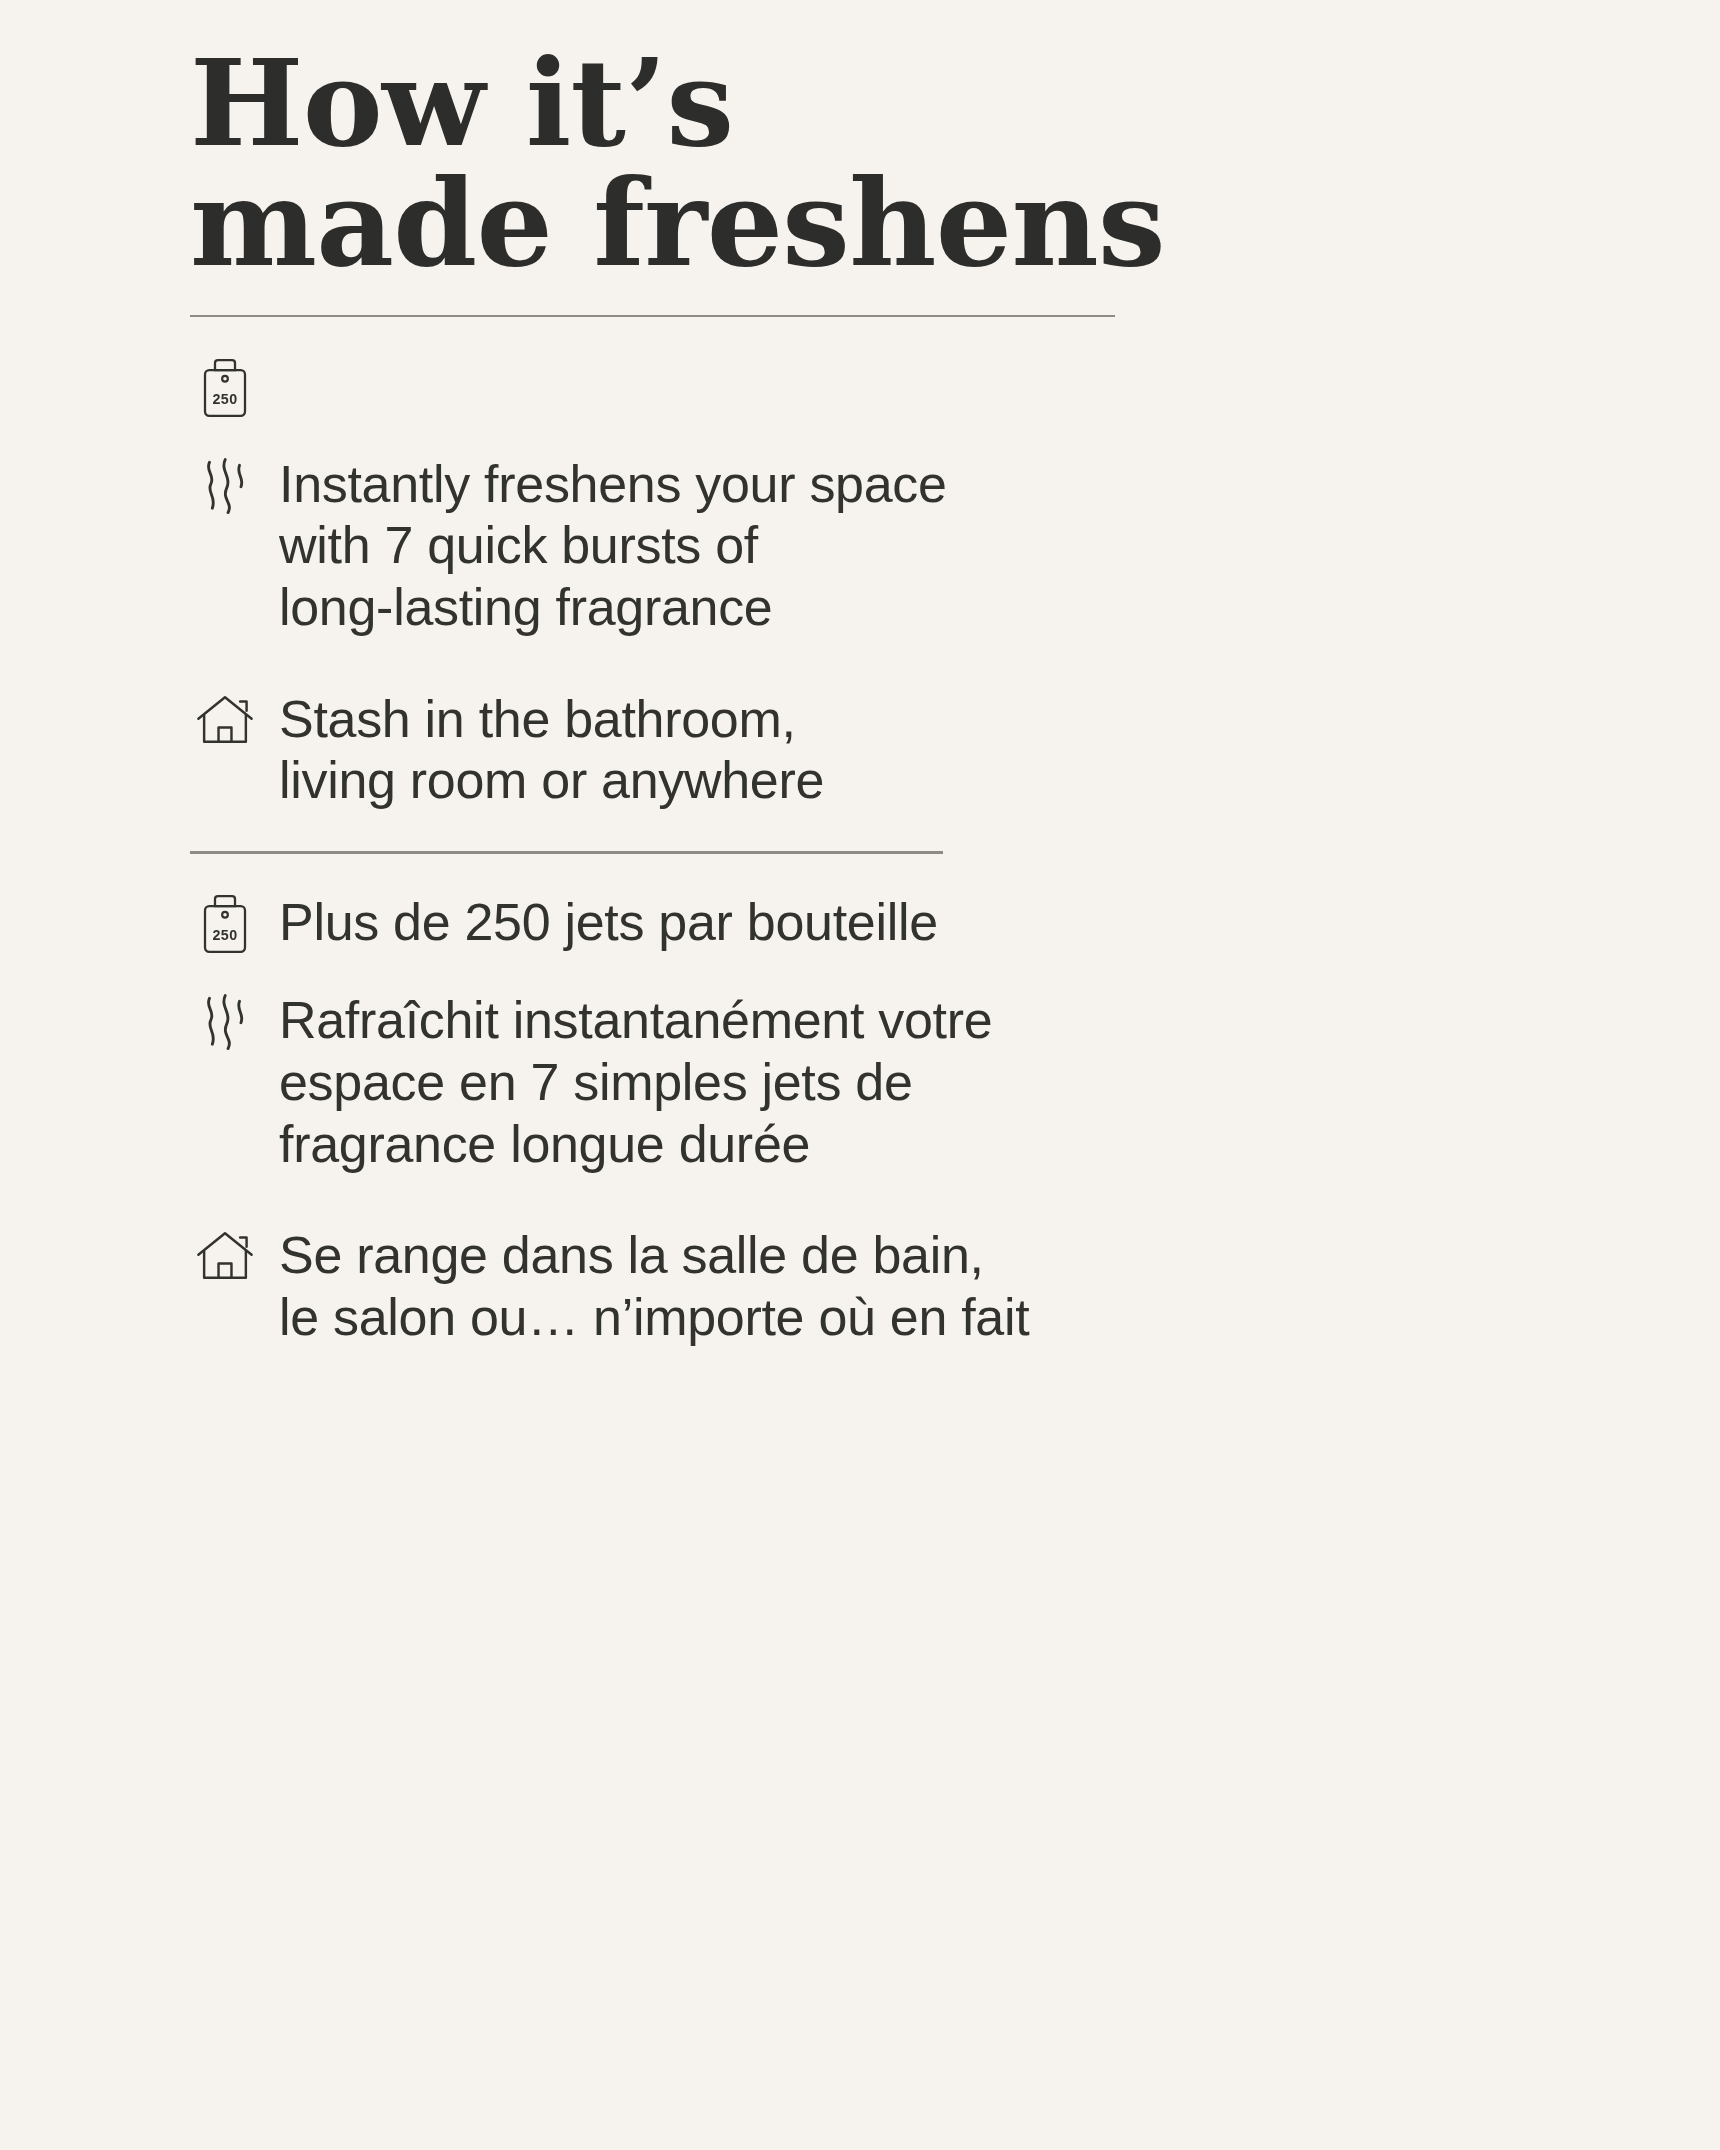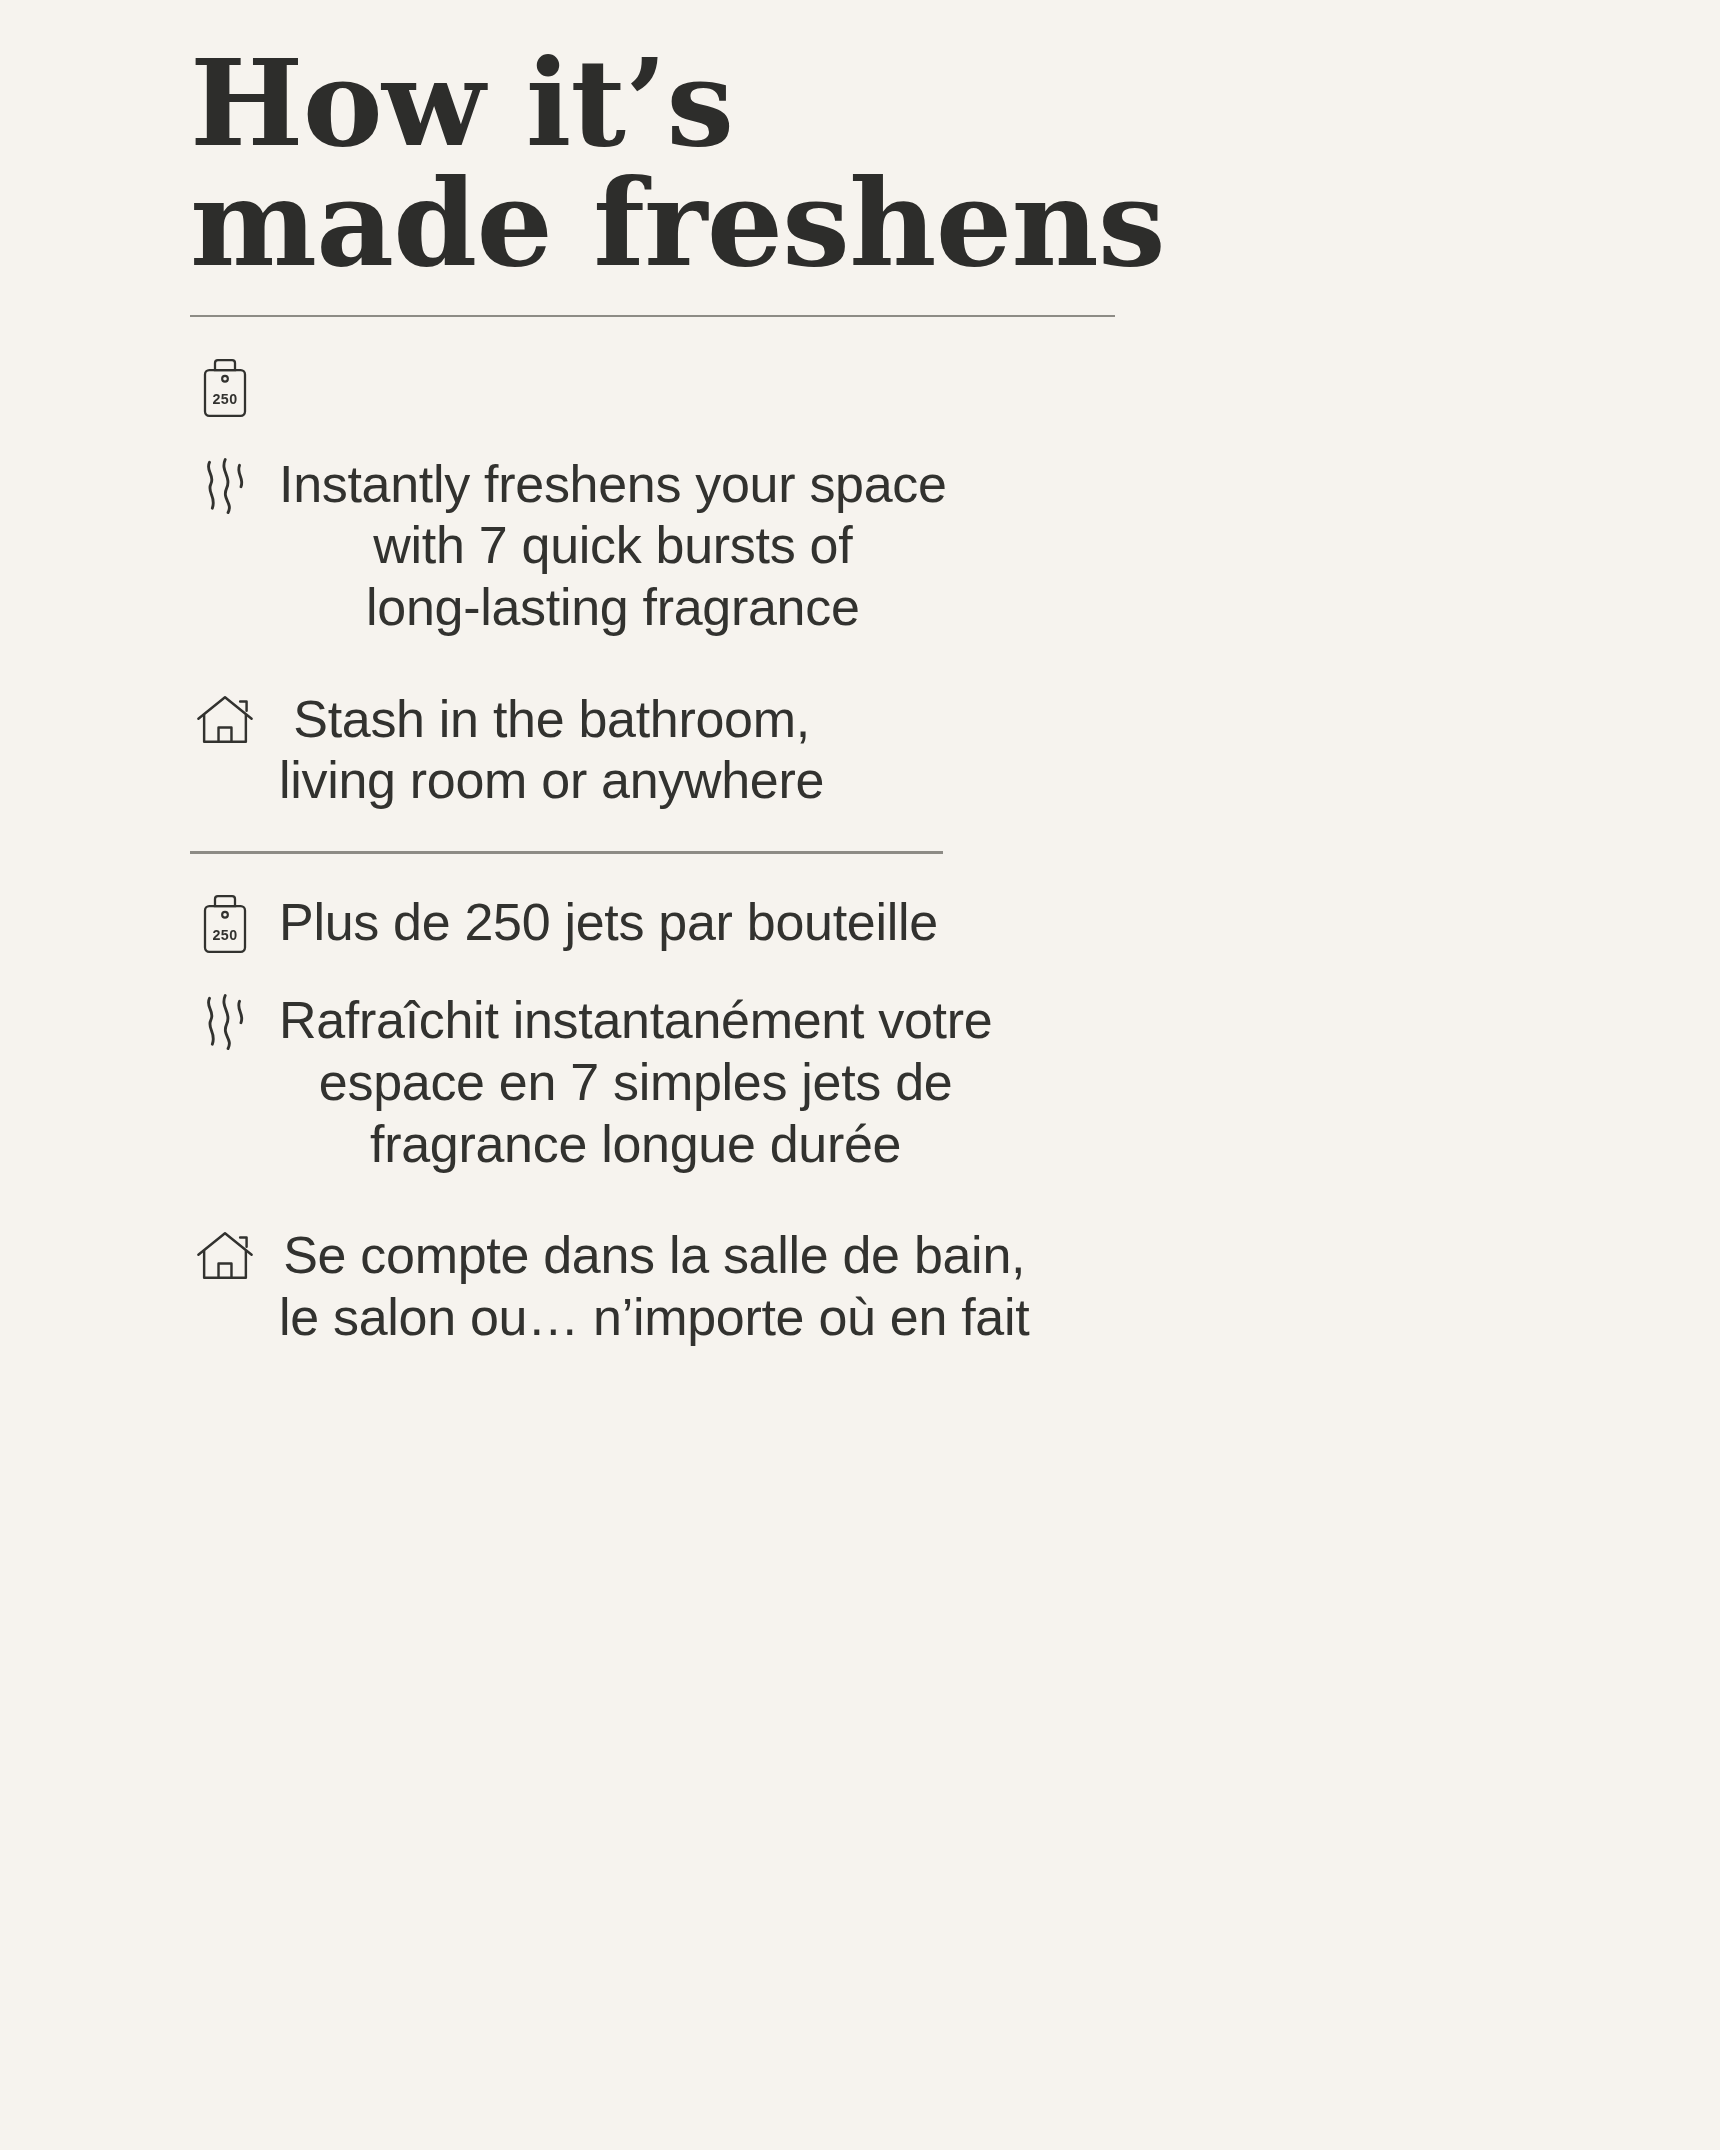--- a/index.html
+++ b/index.html
@@ -49,21 +49,20 @@
     margin-bottom: 37px;
   }
 
   .rule.en { width: 925px; }
   .rule.fr { width: 753px; }
 
   .feature-list {
     list-style: none;
     margin: 0;
     padding: 0;
-    text-align: center;
   }
 
   .feature {
     display: flex;
     align-items: flex-start;
     margin-bottom: 29px;
   }
 
   .feature:last-child {
     margin-bottom: 0;
@@ -187,21 +186,21 @@
 
       <li class="feature">
         <span class="feature-icon">
           <svg width="62" height="59" viewBox="0 0 86 82" fill="none" xmlns="http://www.w3.org/2000/svg">
             <path d="M6 40 L43 10 L80 40" stroke="#32322f" stroke-width="3.4" stroke-linecap="round" stroke-linejoin="round" fill="none"></path>
             <path d="M14 34 V72 h58 V34" stroke="#32322f" stroke-width="3.4" stroke-linejoin="round" fill="none"></path>
             <path d="M64 16 h9 v13" stroke="#32322f" stroke-width="3.4" stroke-linecap="round" stroke-linejoin="round" fill="none"></path>
             <path d="M34 72 V52 h18 v20" stroke="#32322f" stroke-width="3.4" stroke-linejoin="round" fill="none"></path>
           </svg>
         </span>
-        <span class="feature-text">Se compte dans la salle de bain,
+        <span class="feature-text">Se range dans la salle de bain,
 le salon ou… n’importe où en fait</span>
       </li>
 
     </ul>
   </section>
 
 </div>
 
 
 </body></html>

